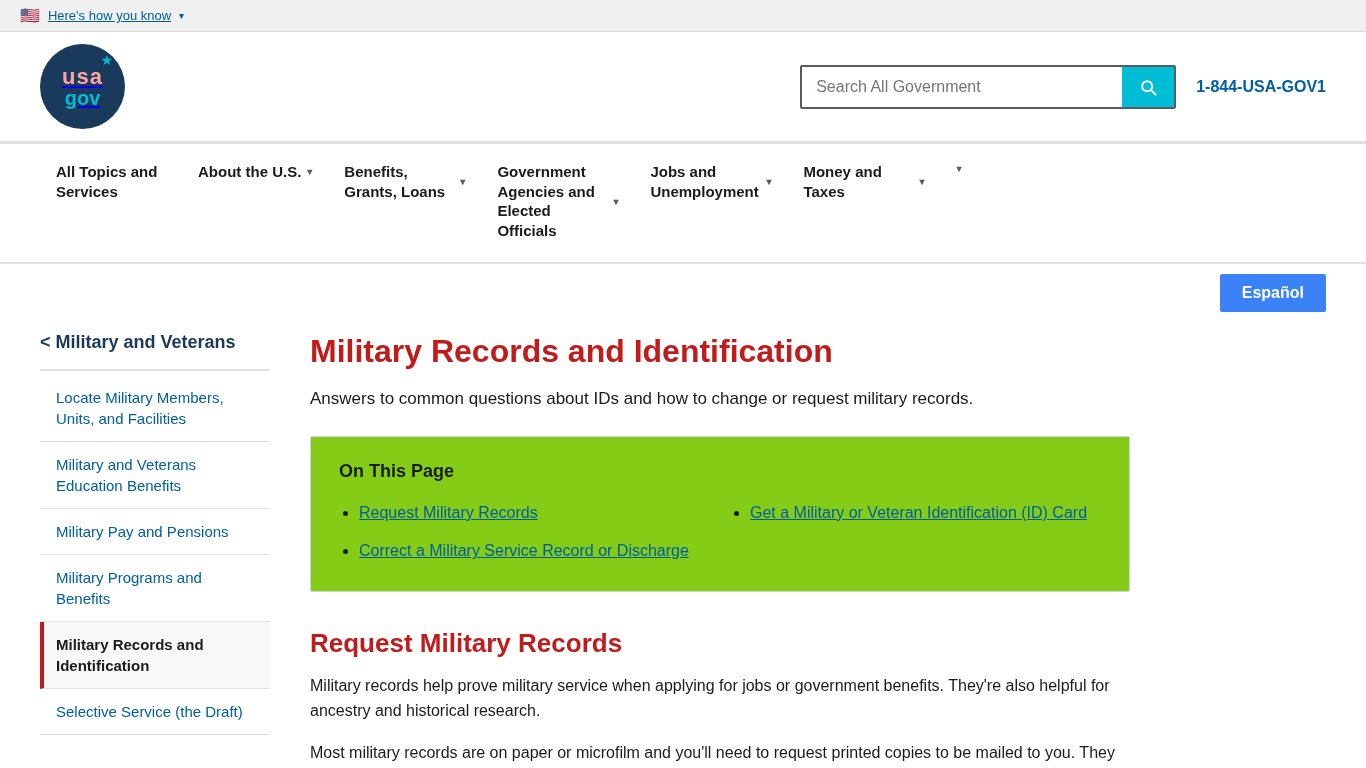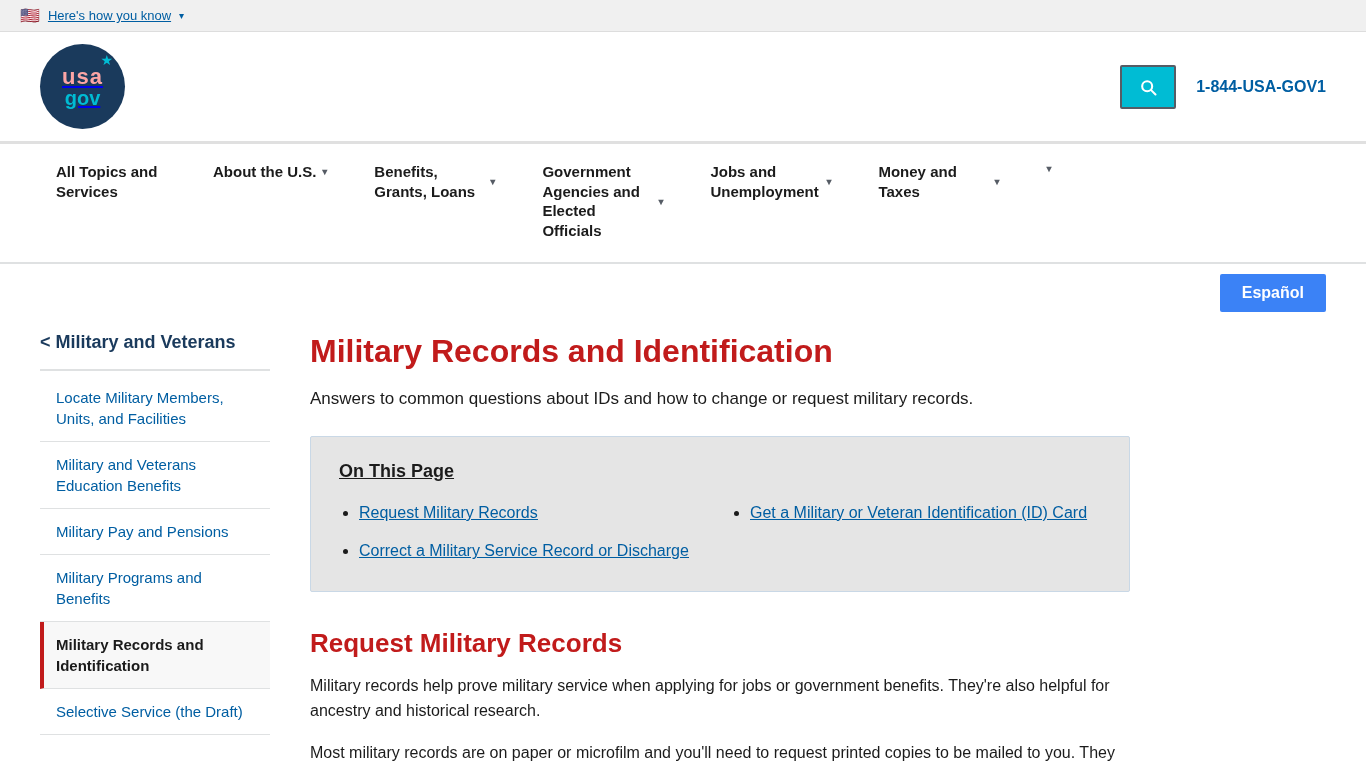--- a/index.html
+++ b/index.html
@@ -104,21 +104,21 @@
 
     
     .main-nav {
       background: #fff;
       border-bottom: 2px solid #dfe1e2;
       padding: 0 40px;
     }
     .nav-list {
       display: flex;
       list-style: none;
-      gap: 15px;
+      gap: 0;
       align-items: stretch;
     }
     .nav-item {
       position: relative;
     }
     .nav-link {
       display: flex;
       align-items: center;
       gap: 6px;
       padding: 18px 16px;
@@ -213,26 +213,25 @@
     }
     .page-intro {
       font-size: 17px;
       color: #1b1b1b;
       margin-bottom: 24px;
       line-height: 1.5;
     }
 
     
     .on-this-page {
-      background: #e5e5e5;
+      background: #84cc16;
       border: 1px solid #c9d8e6;
       padding: 24px 28px;
       margin-bottom: 36px;
       border-radius: 2px;
-      text-decoration: underline;
     }
     .on-this-page h2 {
       font-size: 18px;
       font-weight: 700;
       margin-bottom: 16px;
       color: #1b1b1b;
     }
     .on-this-page-grid {
       display: grid;
       grid-template-columns: 1fr 1fr;
@@ -280,20 +279,21 @@
       <div class="logo-circle">
         <span class="logo-star">★</span>
         <span class="usa-text">usa</span>
         <span class="gov-text">gov</span>
       </div>
     </a>
   </div>
 
   <div class="search-area">
     <div class="search-box">
+      <input type="text" class="search-input" placeholder="Search All Government" style="">
       <button class="search-btn" aria-label="Search">
         <svg viewBox="0 0 24 24">
           <path d="M21 21l-4.35-4.35M17 11A6 6 0 1 1 5 11a6 6 0 0 1 12 0z" stroke="#fff" stroke-width="2.5" fill="none" stroke-linecap="round"></path>
         </svg>
       </button>
     </div>
     <a href="tel:18448724681" class="phone-link">1-844-USA-GOV1</a>
   </div>
 </header>
 

